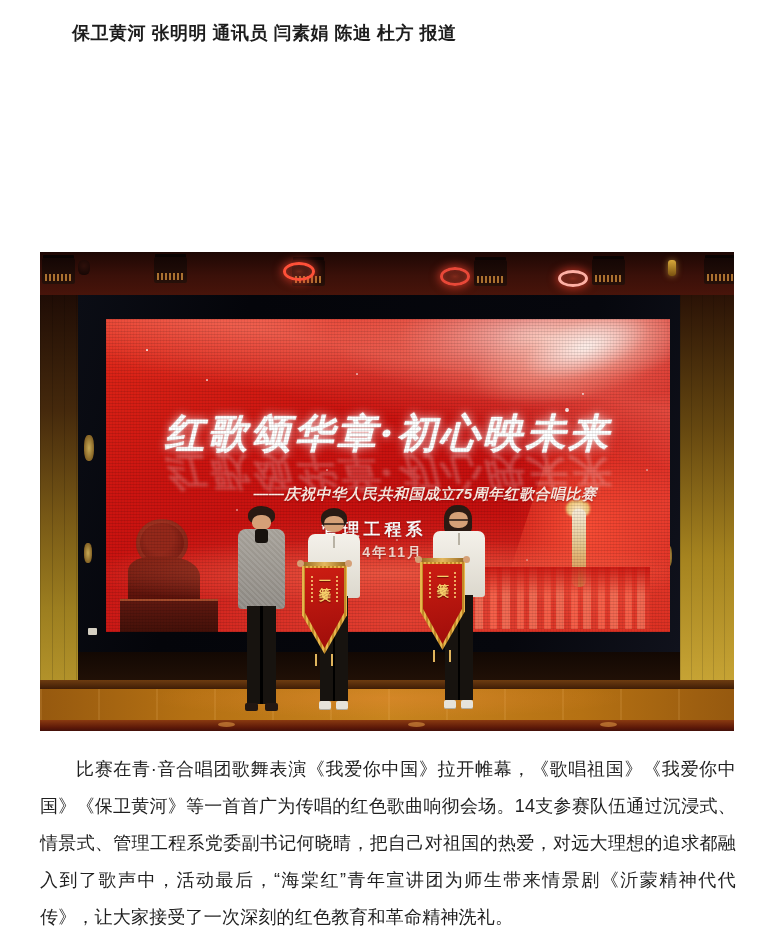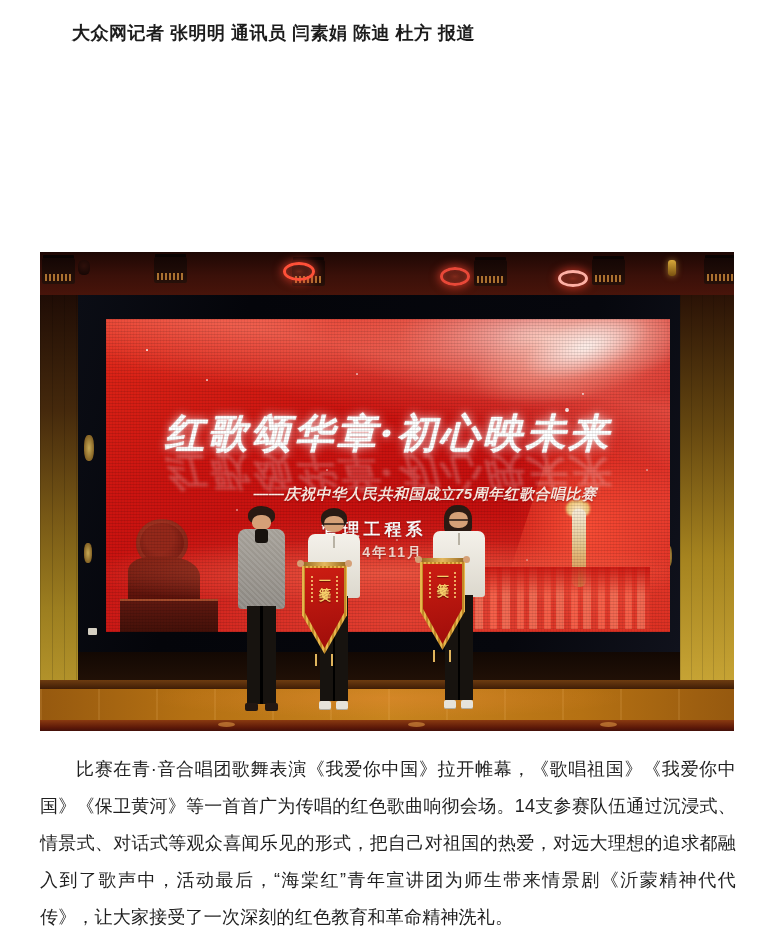--- a/index.html
+++ b/index.html
@@ -156,21 +156,21 @@
        letter-spacing:3px;text-shadow:0 1px 1px rgba(60,10,0,.6);white-space:nowrap;}
   .side-text{width:2px;height:26px;top:14px;
        background:repeating-linear-gradient(0deg,rgba(250,210,120,.8) 0 2px,transparent 2px 4px);}
   .tassel{width:2px;height:12px;background:#e0b45c;top:92px;}
 </style>
 </head>
 <body>
 
 <div class="page">
 
-  <p class="byline">大众网记者 张明明 通讯员 闫素娟 陈迪 杜方 报道</p>
+  <p class="byline">保卫黄河 张明明 通讯员 闫素娟 陈迪 杜方 报道</p>
 
 
   <figure class="photo">
 
     <div class="ceiling">
       <div class="fix" style="left:2px;top:6px">
           <i class="grid"></i>
         </div>
       <div class="lamp" style="left:38px;top:8px"></div>
       <div class="fix" style="left:114px;top:5px">
@@ -293,15 +293,15 @@
       <div class="flag-inner"></div>
       <div class="side-text" style="left:9px"></div>
       <div class="side-text" style="right:9px"></div>
       <span class="flag-label">一等奖</span>
       <div class="tassel" style="left:13px"></div>
       <div class="tassel" style="left:29px"></div>
     </div>
 
   </figure>
 
-  <p class="para p2">比赛在青·音合唱团歌舞表演《我爱你中国》拉开帷幕，《歌唱祖国》《我爱你中国》《保卫黄河》等一首首广为传唱的红色歌曲响彻会场。14支参赛队伍通过沉浸式、情景式、对话式等观众喜闻乐见的形式，把自己对祖国的热爱，对远大理想的追求都融入到了歌声中，活动最后，“海棠红”青年宣讲团为师生带来情景剧《沂蒙精神代代传》，让大家接受了一次深刻的红色教育和革命精神洗礼。</p>
+  <p class="para p2">比赛在青·音合唱团歌舞表演《我爱你中国》拉开帷幕，《歌唱祖国》《我爱你中国》《保卫黄河》等一首首广为传唱的红色歌曲响彻会场。14支参赛队伍通过沉浸式、情景式、管理工程系党委副书记何晓晴，把自己对祖国的热爱，对远大理想的追求都融入到了歌声中，活动最后，“海棠红”青年宣讲团为师生带来情景剧《沂蒙精神代代传》，让大家接受了一次深刻的红色教育和革命精神洗礼。</p>
 
 </div>
 
 </body></html>

